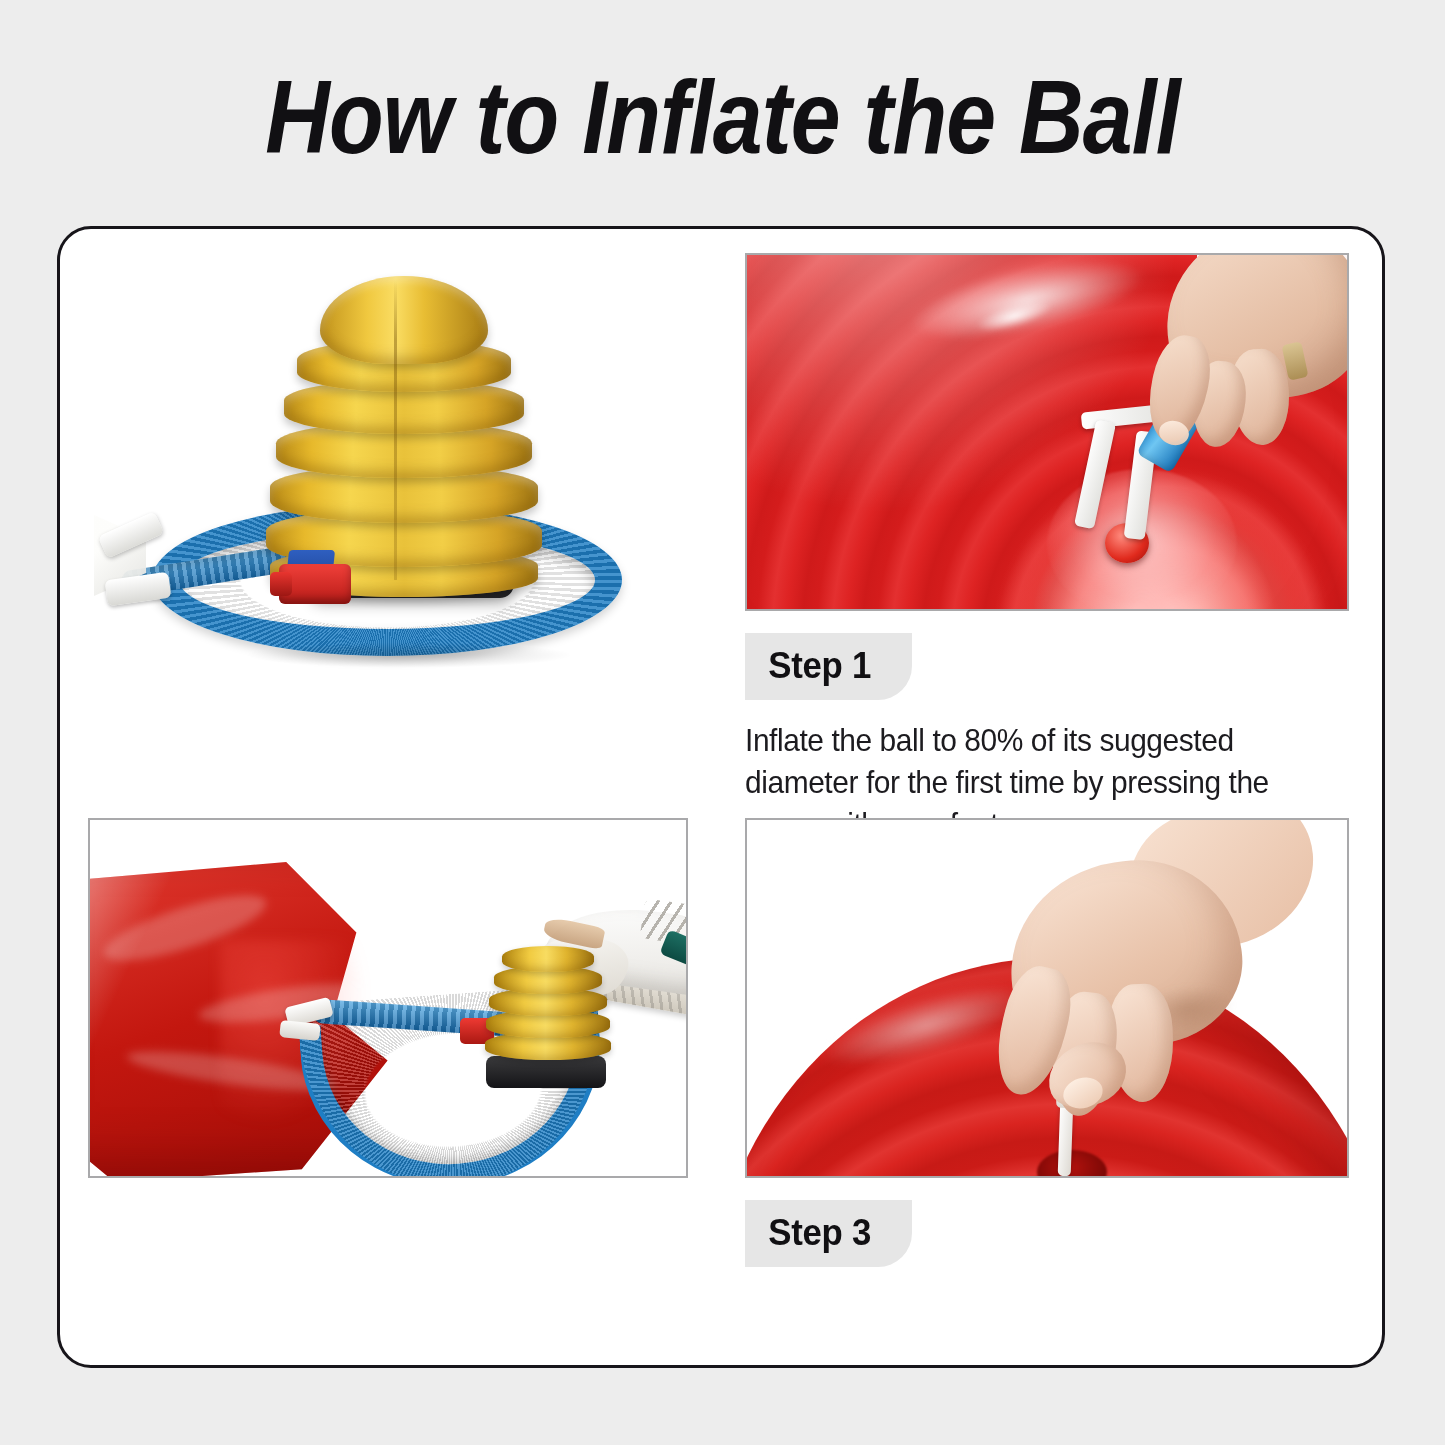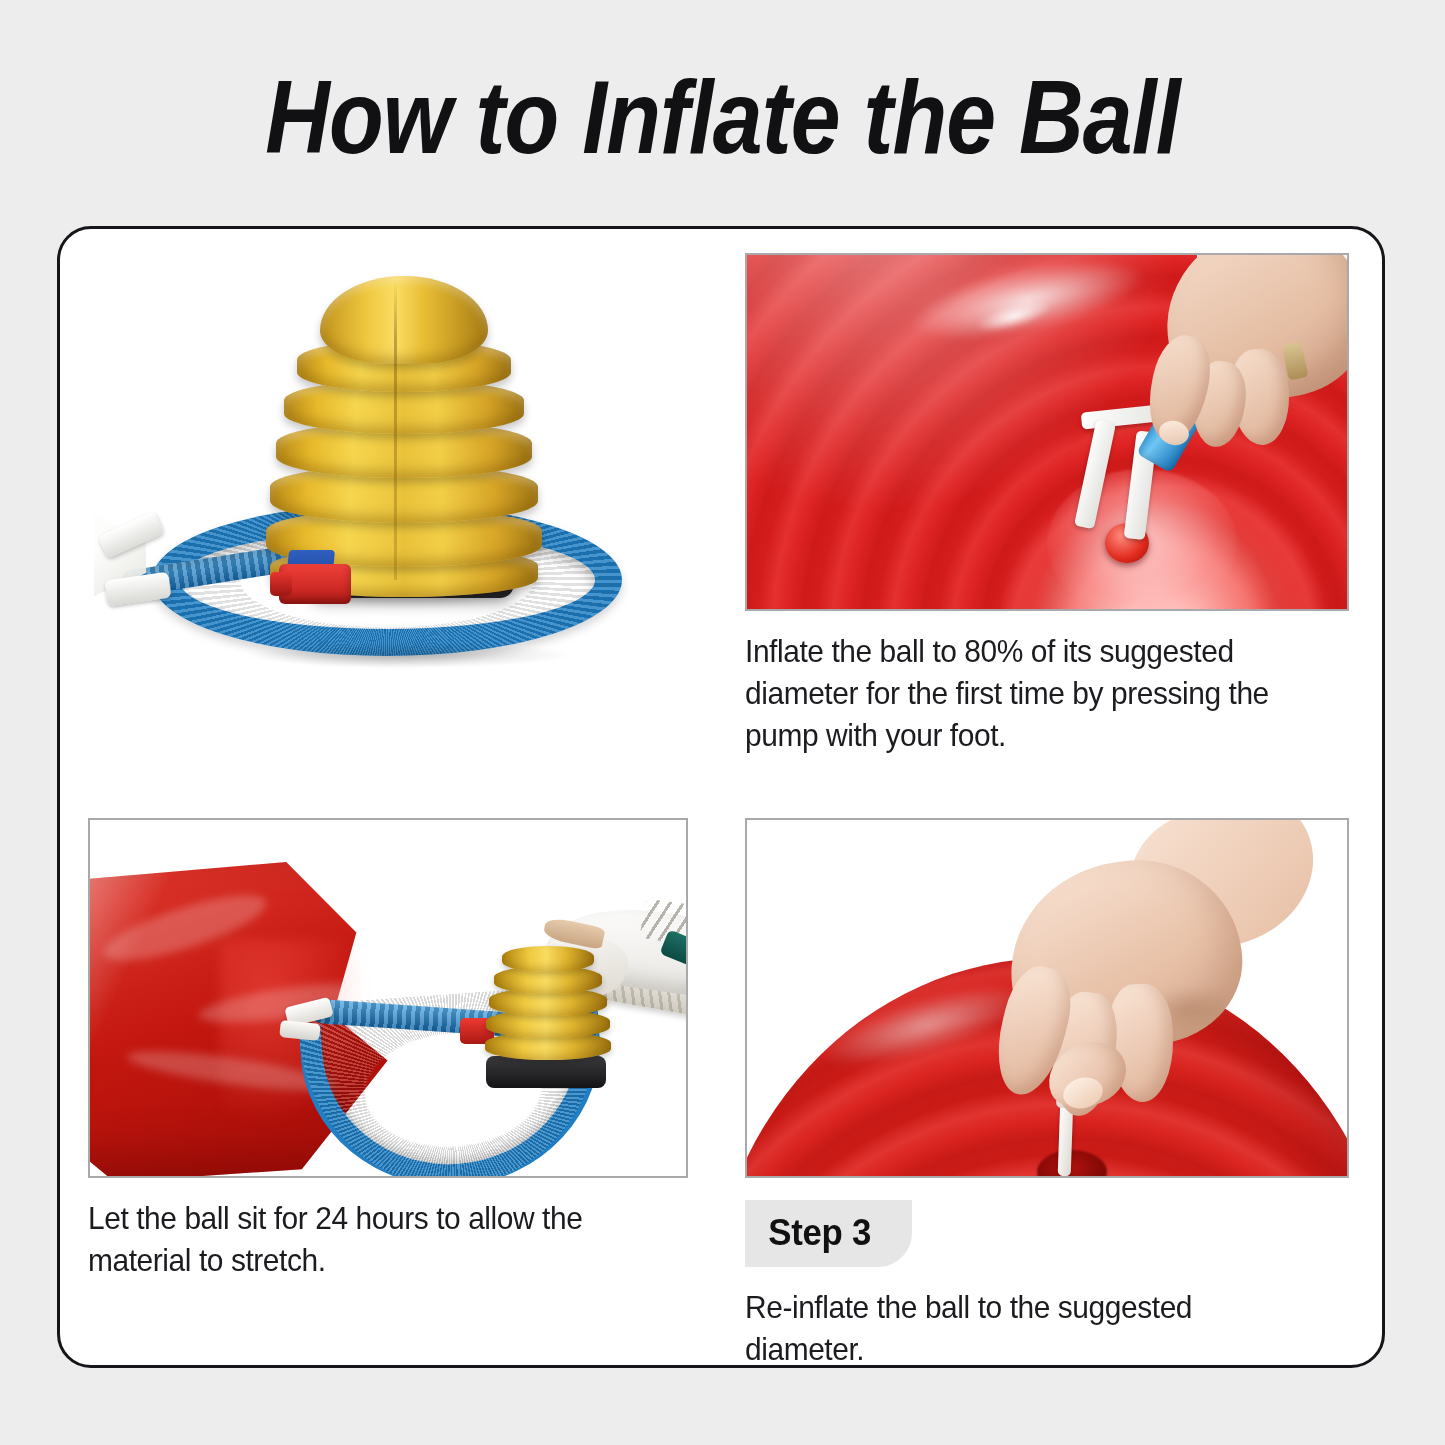--- a/index.html
+++ b/index.html
@@ -516,20 +516,23 @@
         <div class="hand1">
           <div class="palm"></div>
           <div class="f3"></div>
           <div class="f2"></div>
           <div class="f1"></div>
           <div class="nail"></div>
           <div class="ring-band"></div>
         </div>
       </div>
     </div>
+    <div class="badge">
+      <span>Step 1</span>
+    </div>
     <div class="desc">
       <span>Inflate the ball to 80% of its suggested diameter for the first time by pressing the pump with your foot.</span>
     </div>
   </div>
 
   <div class="cell cell-bl">
     <div class="photo photo-bl bordered">
       <div class="deflate-scene">
         <div class="vinyl"></div>
         <div class="vinyl-dark"></div>
@@ -553,23 +556,20 @@
         <div class="dl-pump-base"></div>
         <div class="dl-pump">
           <div class="dring dr5"></div>
           <div class="dring dr4"></div>
           <div class="dring dr3"></div>
           <div class="dring dr2"></div>
           <div class="dring dr1"></div>
         </div>
       </div>
     </div>
-    <div class="desc">
-      <span>Let the ball sit for 24 hours to allow the material to stretch.</span>
-    </div>
   </div>
 
   <div class="cell cell-br">
     <div class="photo photo-br bordered">
       <div class="plug-scene">
         <div class="dome"></div>
         <div class="dome-gloss"></div>
         <div class="dome-valve"></div>
         <div class="plug-stick"></div>
         <div class="hand2">
@@ -580,18 +580,15 @@
           <div class="fB"></div>
           <div class="fA"></div>
           <div class="thumb"></div>
           <div class="nail2"></div>
         </div>
       </div>
     </div>
     <div class="badge">
       <span>Step 3</span>
     </div>
-    <div class="desc">
-      <span>Re-inflate the ball to the suggested diameter.</span>
-    </div>
   </div>
 
 </div>
 
 </body></html>

